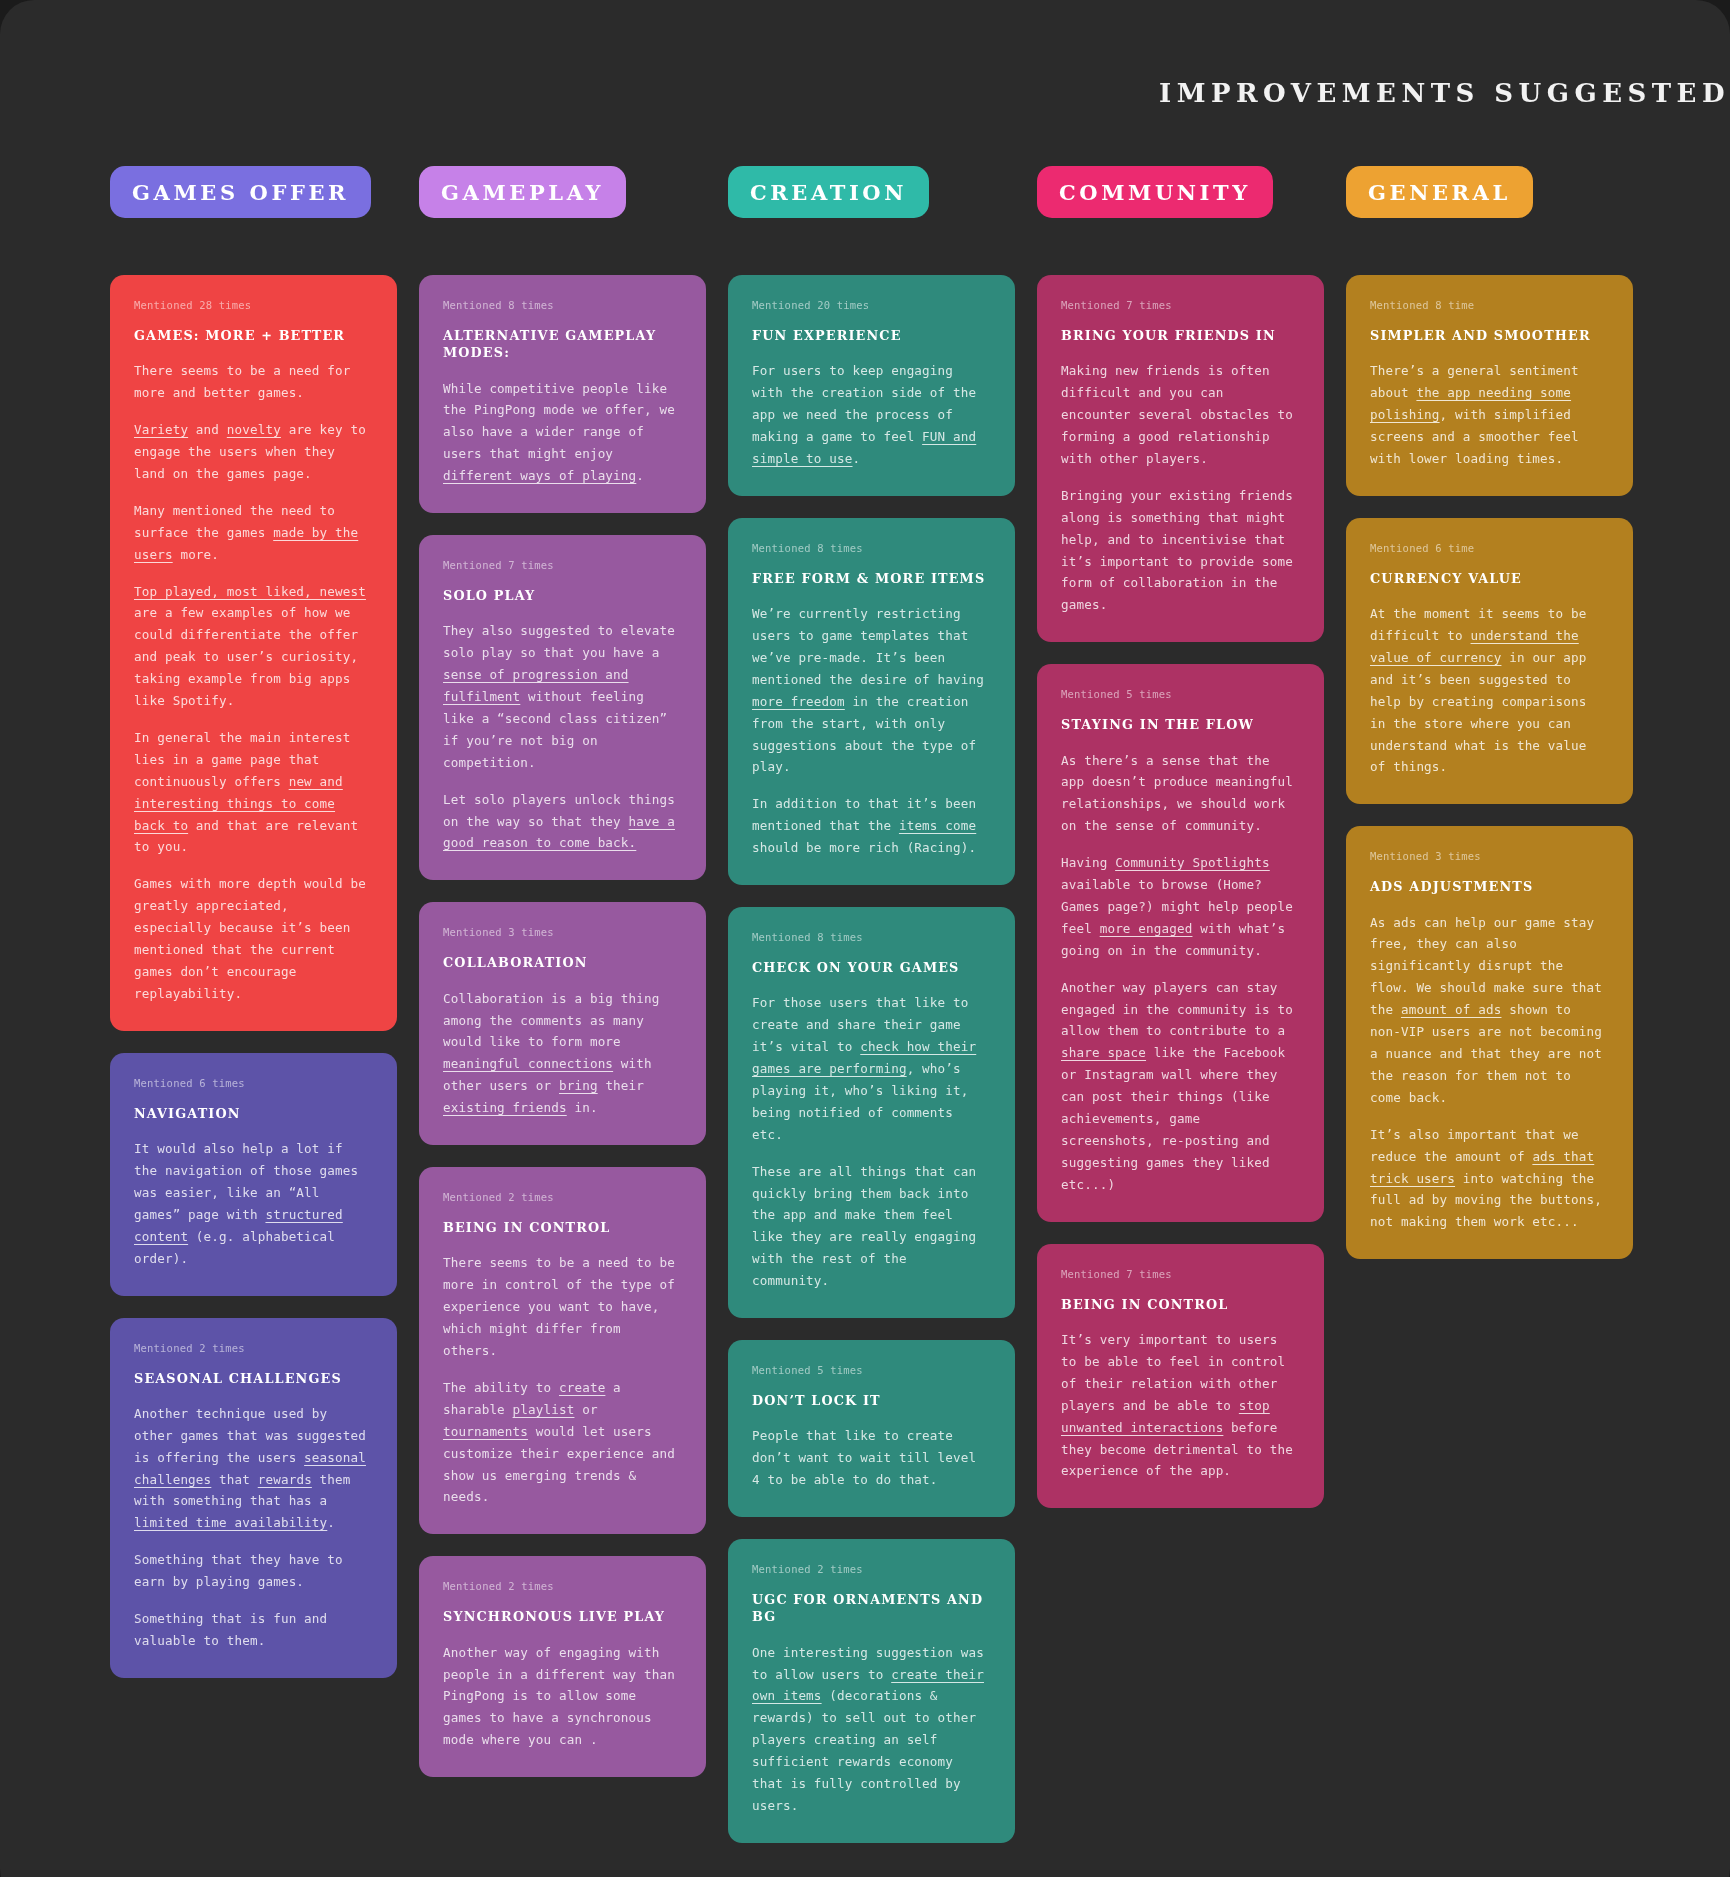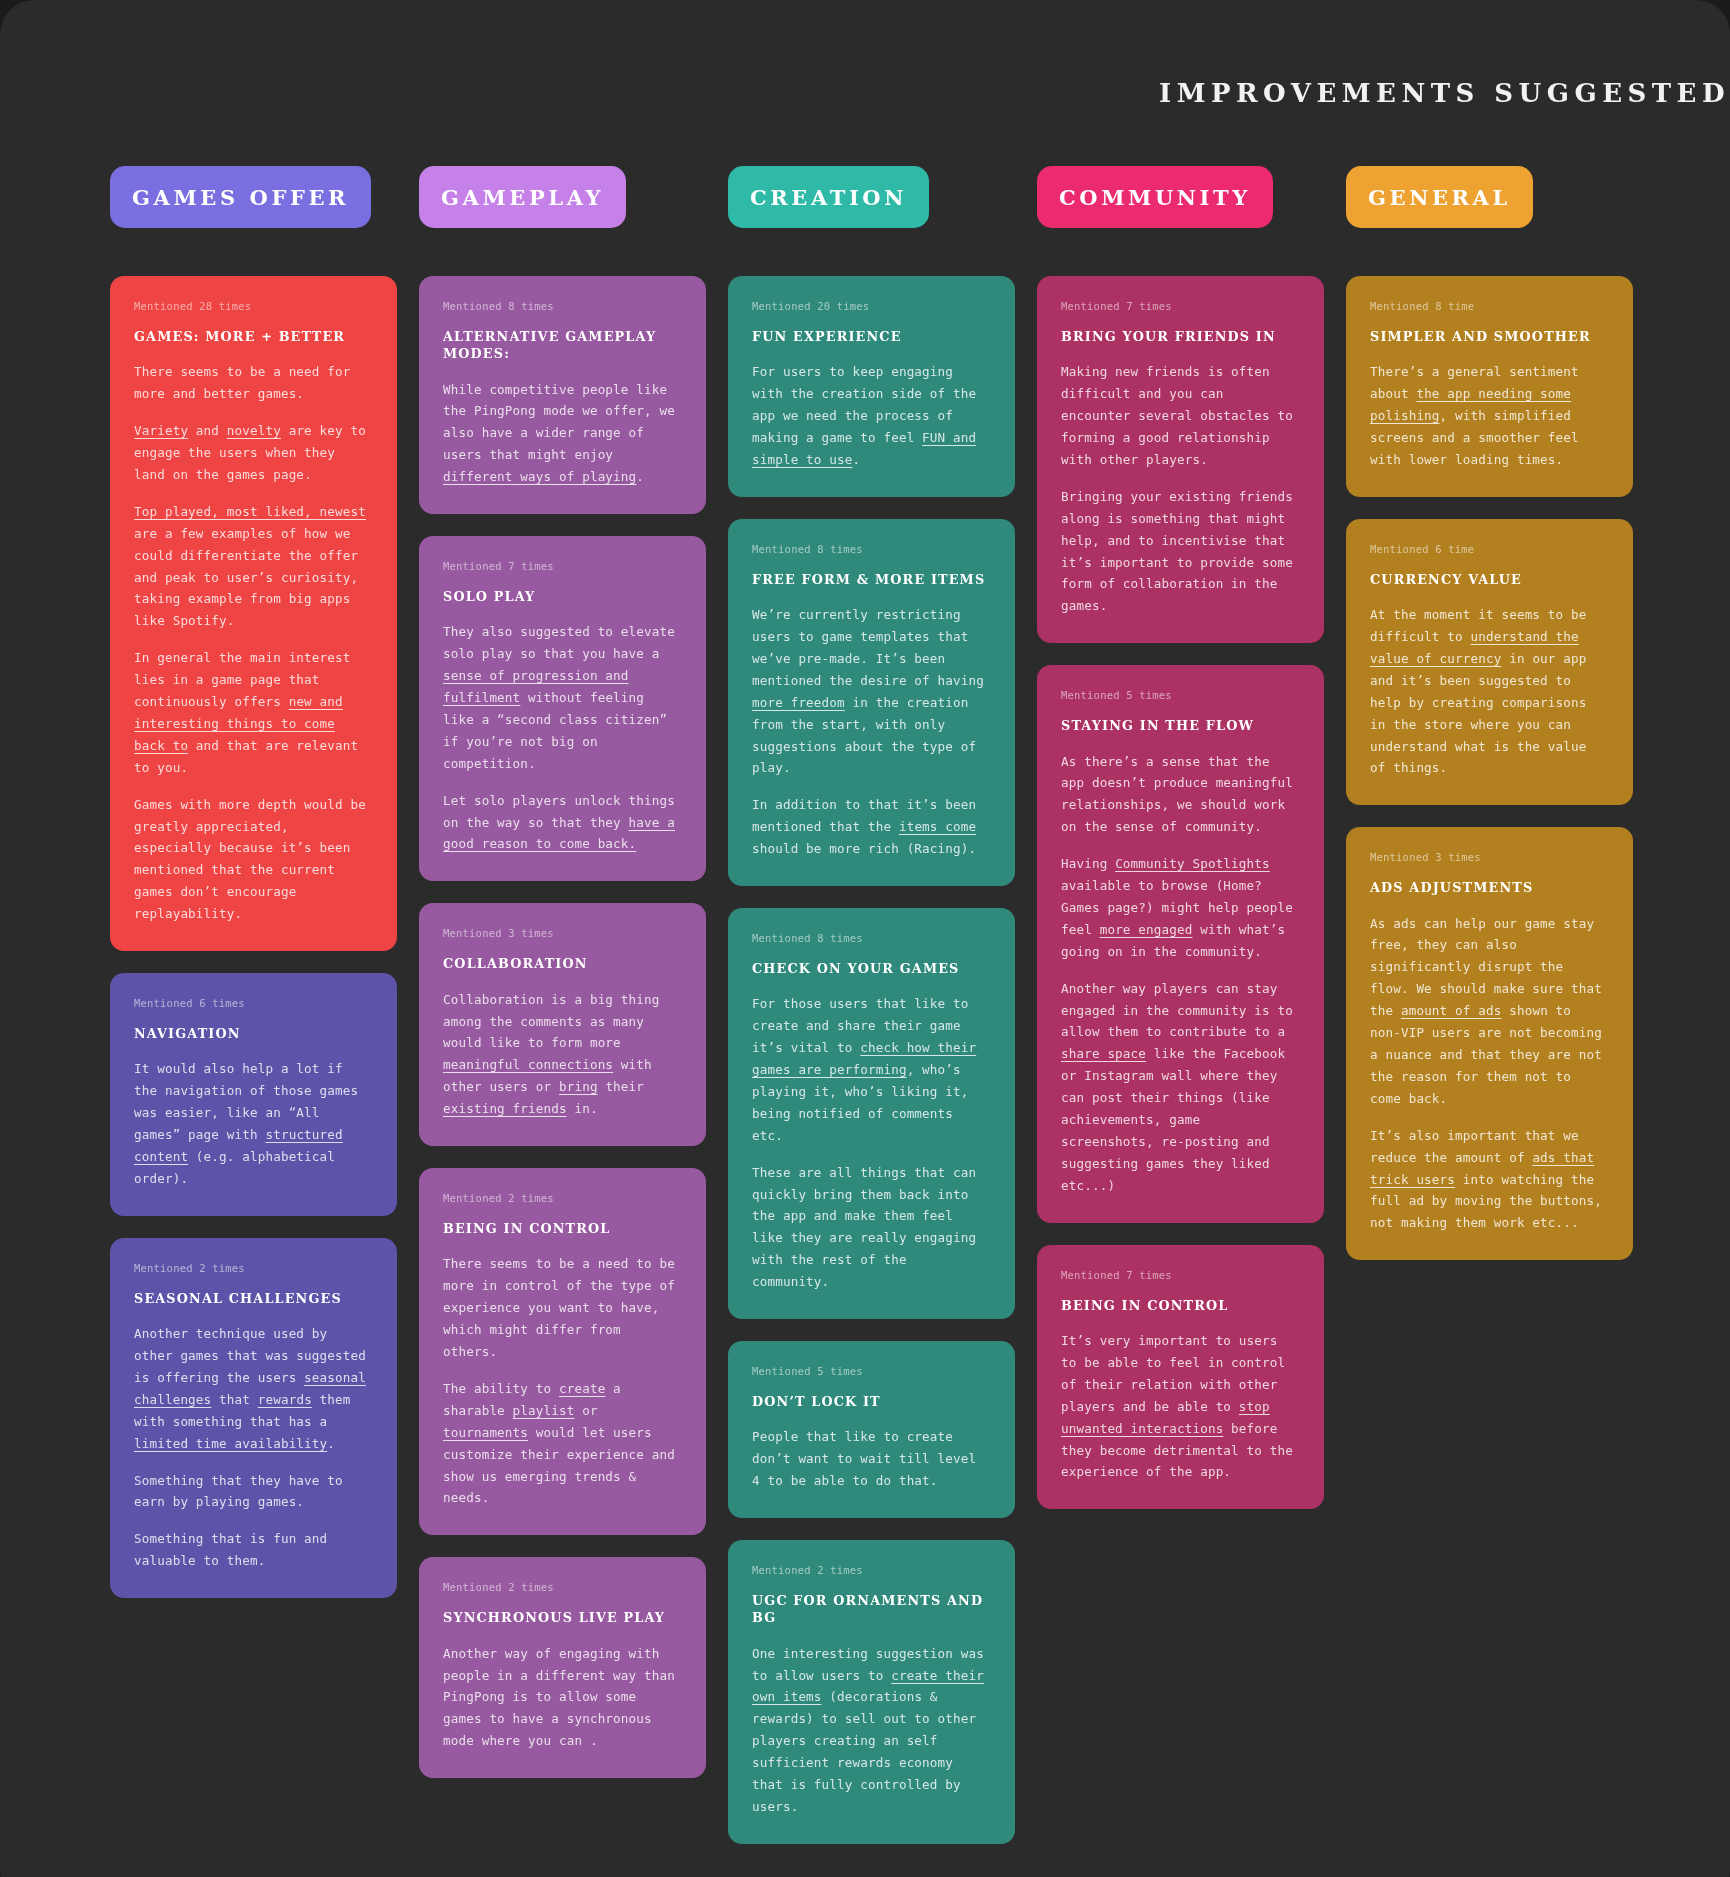--- a/index.html
+++ b/index.html
@@ -39,32 +39,32 @@
   }
   .column {
     width: 287px;
     flex: 0 0 287px;
     display: flex;
     flex-direction: column;
     gap: 22px;
   }
   .col-header {
     border-radius: 15px;
-    height: 62px;
+    height: 52px;
     display: flex;
     align-items: center;
     padding: 0 22px;
     color: #ffffff;
     font-family: "DejaVu Serif", "Liberation Serif", serif;
     font-weight: 700;
     font-size: 21px;
     letter-spacing: 3.6px;
     width: fit-content;
     min-width: 170px;
-    margin-bottom: 26px;
+    margin-bottom: 35px;
     white-space: nowrap;
   }
   .card {
     border-radius: 14px;
     padding: 24px 24px 26px 24px;
     display: flex;
     flex-direction: column;
   }
   .card-meta {
     font-size: 10.5px;
@@ -102,20 +102,21 @@
   <h1 id="page-title">IMPROVEMENTS SUGGESTED</h1>
   <div id="columns">
       <div class="column">
         <div class="col-header" style="background: rgb(122, 111, 224);">GAMES OFFER</div>
         <div class="card" style="background: #ef4444;">
           <div class="card-meta">Mentioned 28 times</div>
           <div class="card-title">GAMES: MORE + BETTER</div>
           <div class="card-body">
             <p>There seems to be a need for more and better games.</p>
             <p><u>Variety</u> and <u>novelty</u> are key to engage the users when they land on the games page.</p>
+            <p>Many mentioned the need to surface the games <u>made by the users</u> more.</p>
             <p><u>Top played, most liked, newest</u> are a few examples of how we could differentiate the offer and peak to user’s curiosity, taking example from big apps like Spotify.</p>
             <p>In general the main interest lies in a game page that continuously offers <u>new and interesting things to come back to</u> and that are relevant to you.</p>
             <p>Games with more depth would be greatly appreciated, especially because it’s been mentioned that the current games don’t encourage replayability.</p>
           </div>
         </div>
         <div class="card" style="background: rgb(93, 83, 168);">
           <div class="card-meta">Mentioned 6 times</div>
           <div class="card-title">NAVIGATION</div>
           <div class="card-body">
             <p>It would also help a lot if the navigation of those games was easier, like an “All games” page with <u>structured content</u> (e.g. alphabetical order).</p>

